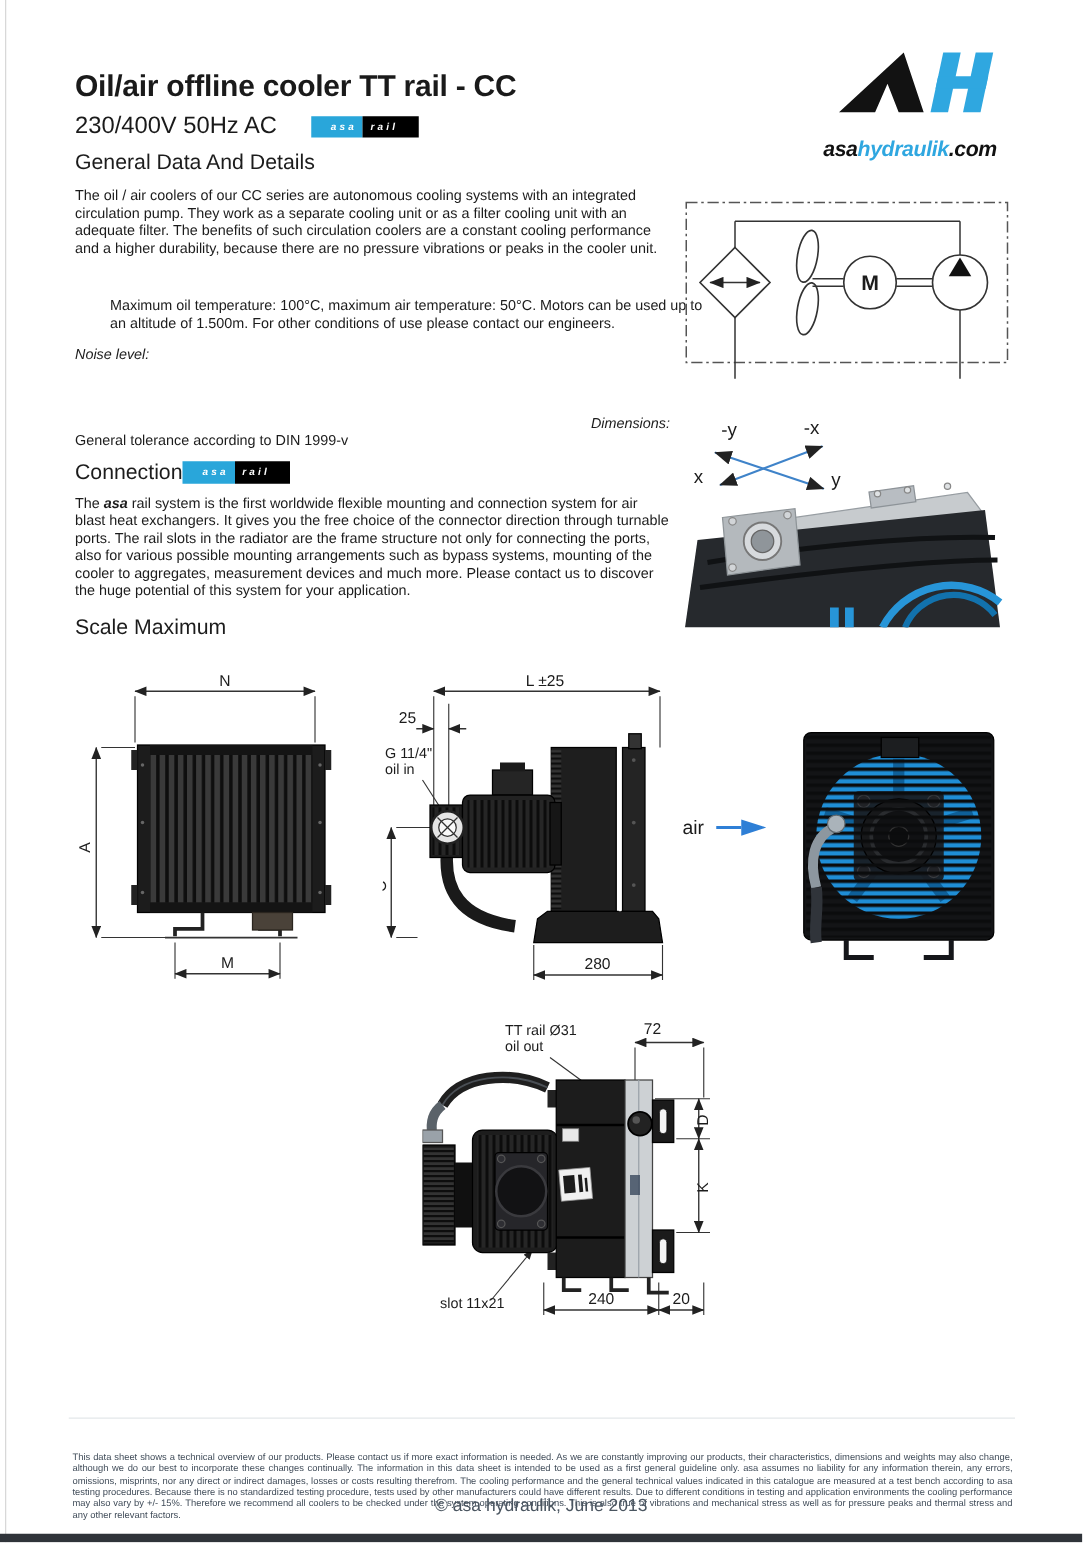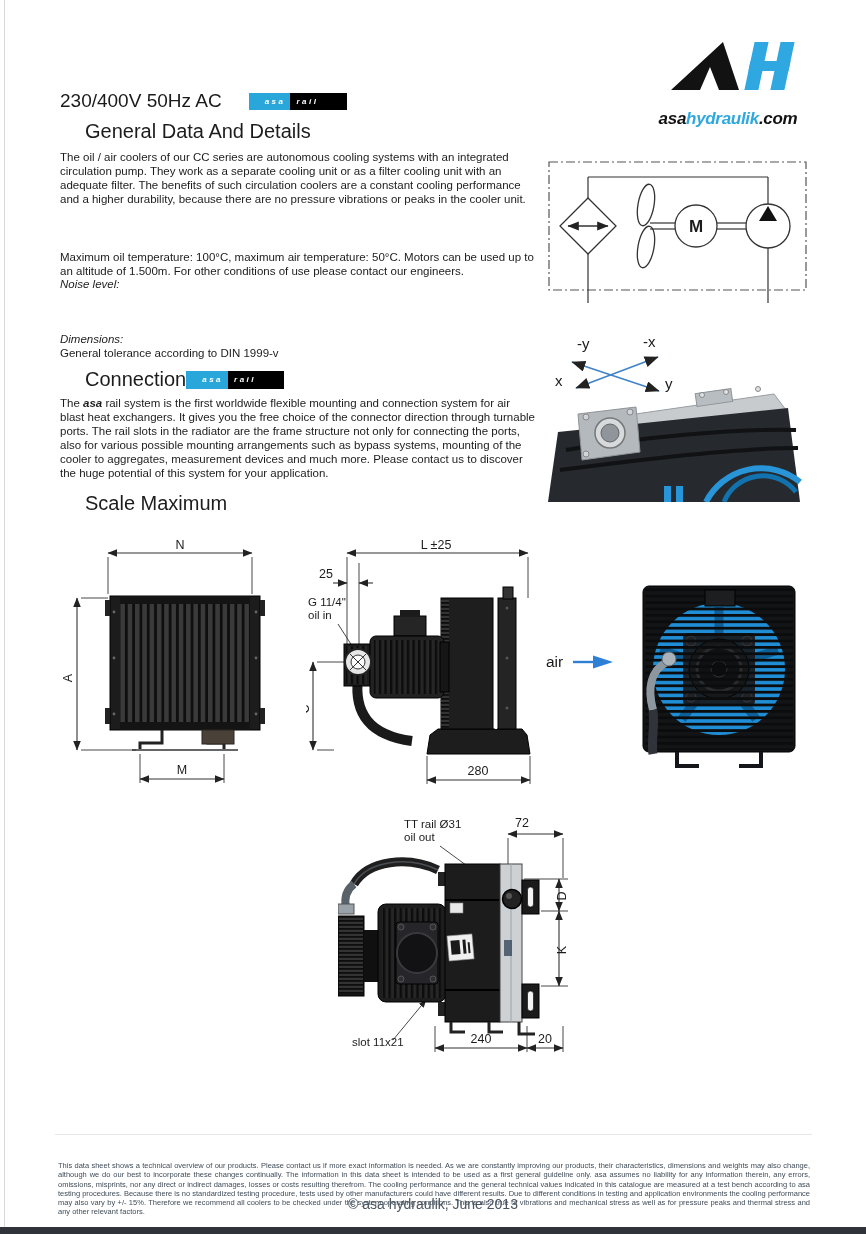--- a/index.html
+++ b/index.html
@@ -9,27 +9,27 @@
   }
   .left-edge { position:absolute; left:4px; top:0; width:1px; height:1234px; background:#d8d8d8; }
   .bottom-bar { position:absolute; left:0; bottom:0; width:866px; height:7px; background:#30343a; }
 
   
   .title { position:absolute; left:60px; top:56px; font-size:24px; font-weight:bold; letter-spacing:-0.2px; }
   .subtitle-row { position:absolute; left:60px; top:90px; display:flex; align-items:center; gap:27px; }
   .subtitle { font-size:19px; }
   .badge { display:inline-flex; height:17px; font-style:italic; font-size:8px; font-weight:bold; line-height:17px; }
   .badge .b-asa { background:#29a6da; color:#fff; padding:0 5px 0 16px; letter-spacing:2.5px; }
-  .badge .b-rail { background:#000; color:#fff; padding:0 28px 0 6px; letter-spacing:2.5px; }
+  .badge .b-rail { background:#000; color:#fff; padding:0 16px 0 6px; letter-spacing:2.5px; }
   .logo { position:absolute; left:638px; top:40px; width:180px; text-align:center; }
   .logo-text { font-size:17px; font-weight:bold; font-style:italic; letter-spacing:-0.3px; color:#111; margin-top:15px; }
   .logo-text .blue { color:#2fa7e0; }
 
   
-  .h2 { position:absolute; left:60px; font-size:20px; font-weight:400; color:#1c1c1c;margin-left:25px; }
+  .h2 { position:absolute; left:60px; font-size:17px; font-weight:400; color:#1c1c1c; }
   .h2-row { position:absolute; left:60px; display:flex; align-items:center; }
   .body-text { position:absolute; left:60px; width:476px; font-size:11.5px; line-height:14px; color:#1c1c1c; }
   .ital { font-style:italic; }
   .bital { font-style:italic; font-weight:bold; }
 
   
   svg text { font-family:"Liberation Sans", sans-serif; fill:#1c1c1c; }
   .abs { position:absolute; }
 
   
@@ -59,20 +59,21 @@
     </pattern>
     <pattern id="slats" width="8" height="6.4" patternUnits="userSpaceOnUse">
       <rect width="8" height="2.8" fill="#0b0c0d"></rect>
     </pattern>
   </defs>
 </svg>
 
 <div class="page">
   <div class="left-edge"></div>
 
+  <div class="title">Oil/air offline cooler TT rail - CC</div>
   <div class="subtitle-row">
     <span class="subtitle">230/400V 50Hz AC</span>
     <span class="badge">
       <span class="b-asa">asa</span>
       <span class="b-rail">rail</span>
     </span>
   </div>
 
   <div class="logo">
     <svg width="150" height="50" viewBox="0 0 150 50">
@@ -82,25 +83,25 @@
         <rect x="116" y="2" width="14" height="48"></rect>
         <rect x="90" y="21" width="40" height="10"></rect>
       </g>
     </svg>
     <div class="logo-text"><span>asa</span><span class="blue">hydraulik</span><span>.com</span></div>
   </div>
 
   <div class="h2" style="top:120px;">General Data And Details</div>
   <p class="body-text" style="top:150px; margin:0;">The oil / air coolers of our CC series are autonomous cooling systems with an integrated circulation pump. They work as a separate cooling unit or as a filter cooling unit with an adequate filter. The benefits of such circulation coolers are a constant cooling performance and a higher durability, because there are no pressure vibrations or peaks in the cooler unit.</p>
 
-  <div class="body-text" style="top:250px;">Maximum oil temperature: 100°C, maximum air temperature: 50°C. Motors can be used up to an altitude of 1.500m. For other conditions of use please contact our engineers.</div>
+  <div class="body-text" style="top:238px;margin-left:28px;">Maximum oil temperature: 100°C, maximum air temperature: 50°C. Motors can be used up to an altitude of 1.500m. For other conditions of use please contact our engineers.</div>
 
   <div class="body-text ital" style="top:277px;">Noise level:</div>
 
-  <div class="body-text ital" style="top:332px;">Dimensions:</div>
+  <div class="body-text ital" style="top:332px;text-align:right;">Dimensions:</div>
   <div class="body-text" style="top:346px;">General tolerance according to DIN 1999-v</div>
 
   <svg class="abs" style="left:546px; top:152px;" width="272" height="152" viewBox="0 0 272 152">
     <rect x="3" y="10" width="257" height="128" fill="none" stroke="#555" stroke-width="1.2" stroke-dasharray="9 3 2 3"></rect>
     <line x1="42" y1="25" x2="222" y2="25" stroke="#333" stroke-width="1.2"></line>
     <line x1="42" y1="25" x2="42" y2="151" stroke="#333" stroke-width="1.2"></line>
     <line x1="222" y1="25" x2="222" y2="151" stroke="#333" stroke-width="1.2"></line>
     <g>
       <polygon points="42,46 70,74 42,102 14,74" fill="#fff" stroke="#333" stroke-width="1.3"></polygon>
       <line x1="22" y1="74" x2="62" y2="74" stroke="#333" stroke-width="1.3" marker-start="url(#arr)" marker-end="url(#arr)"></line>

